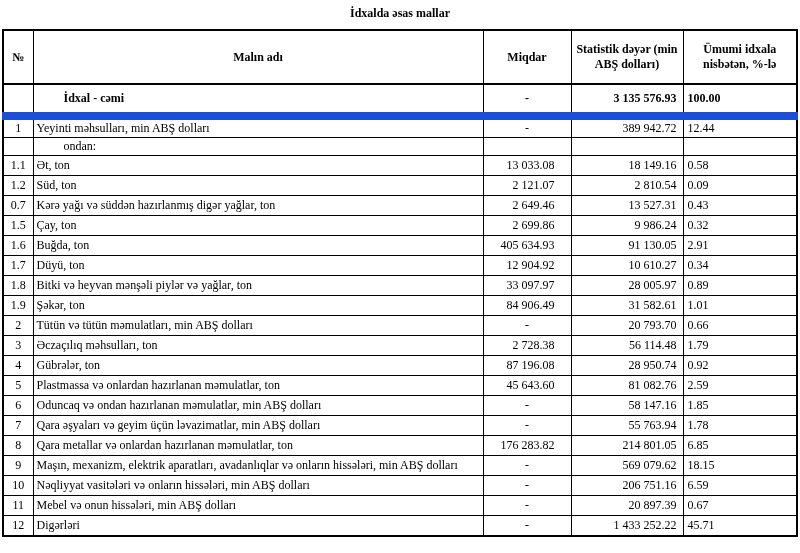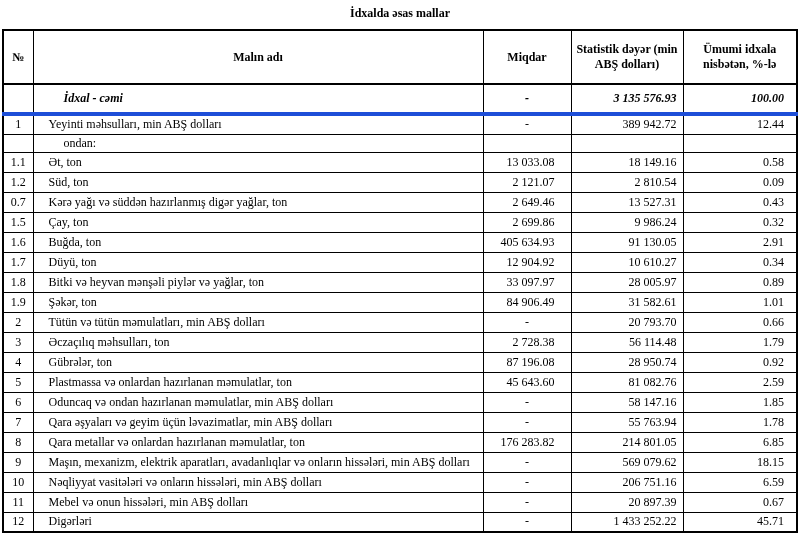--- a/index.html
+++ b/index.html
@@ -41,32 +41,31 @@
     font-weight: bold;
     text-align: center;
     height: 50px;
     border-bottom: 2px solid #000;
     line-height: 1.25;
   }
   tbody tr { height: 20px; }
   tbody tr.total td {
     font-weight: bold;
     border-top: 2px solid #000;
-    border-bottom: 4px solid #1d4ed8;
+    border-bottom: 8px solid #1d4ed8;
     height: 25px;
-    font-style: italic;
   }
   tbody tr.subheader { height: 15px; }
   td.col-no   { text-align: center; padding: 1px 2px; }
-  td.col-name { text-align: left; padding-left: 15px; }
+  td.col-name { text-align: left; padding-left: 3px; }
   td.col-name.indent { padding-left: 30px; }
   td.col-qty  { text-align: right; padding-right: 16px; }
   td.col-qty.dash { text-align: center; padding-right: 4px; }
   td.col-value { text-align: right; padding-right: 6px; }
-  td.col-pct  { text-align: right; padding-right: 12px; }
+  td.col-pct  { text-align: left; padding-right: 12px; }
 </style>
 </head>
 <body>
 
 <div class="page">
   <div class="title">İdxalda əsas mallar</div>
 
   <table class="main">
     <colgroup>
       <col style="width:30px">

